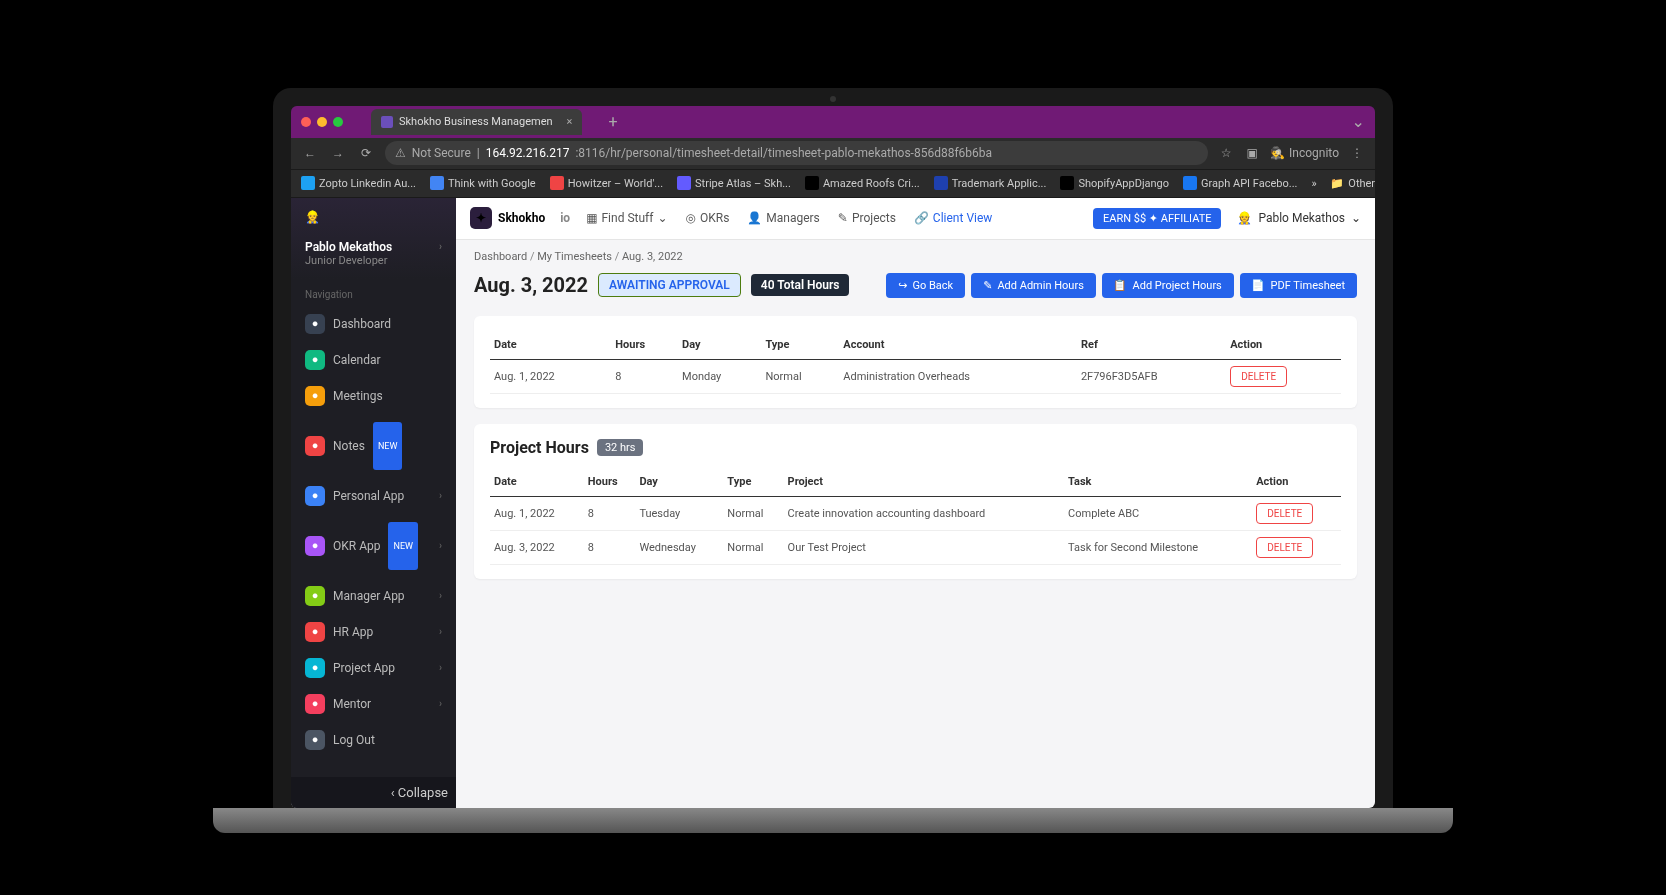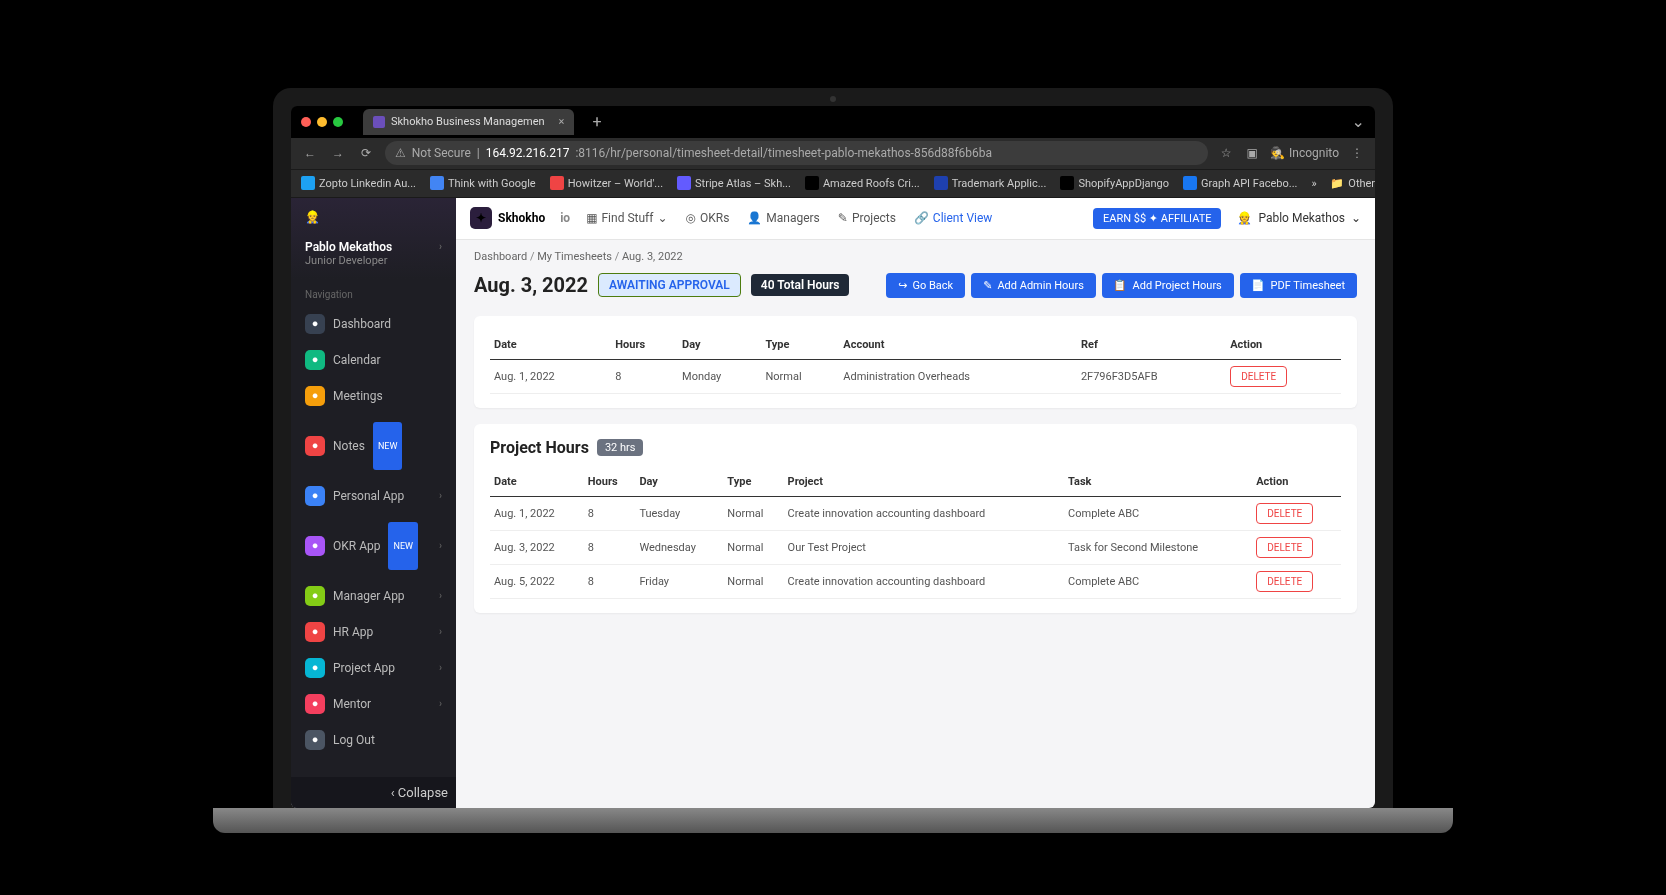--- a/index.html
+++ b/index.html
@@ -1,21 +1,21 @@
 <!DOCTYPE html>
 <html><head>
 <meta charset="utf-8">
 <style>
 *{box-sizing:border-box;margin:0;padding:0;font-family:-apple-system,BlinkMacSystemFont,"Segoe UI",Roboto,sans-serif}
 body{background:#000;width:1666px;height:895px;display:flex;align-items:center;justify-content:center}
 .laptop{width:1120px;height:720px;background:#1a1a1a;border-radius:18px 18px 0 0;padding:18px 18px 0;position:relative;box-shadow:0 30px 60px rgba(0,0,0,.5)}
 .laptop::after{content:"";position:absolute;bottom:-25px;left:-60px;right:-60px;height:25px;background:linear-gradient(#888,#555);border-radius:0 0 12px 12px}
 .camera{position:absolute;top:8px;left:50%;transform:translateX(-50%);width:6px;height:6px;background:#333;border-radius:50%}
 .screen{width:100%;height:100%;background:#2b2b2b;border-radius:6px;overflow:hidden;display:flex;flex-direction:column}
-.tabbar{height:32px;background:#000000;display:flex;align-items:center;padding:0 10px;gap:10px}
+.tabbar{height:32px;background:#701a75;display:flex;align-items:center;padding:0 10px;gap:18px}
 .dots{display:flex;gap:6px;margin-right:10px}
 .dot{width:10px;height:10px;border-radius:50%}
 .r{background:#ff5f57}.y{background:#febc2e}.g{background:#28c840}
 .tab{background:#3c3c3c;height:26px;display:flex;align-items:center;padding:0 10px;border-radius:6px 6px 0 0;color:#ddd;font-size:11px;gap:6px}
 .tab-icon{width:12px;height:12px;background:#6b4fbb;border-radius:2px}
 .tab-close{color:#aaa;margin-left:8px}
 .plus{color:#aaa;margin-left:8px;font-size:16px}
 .chevD{color:#aaa;margin-left:auto}
 .addrbar{height:32px;background:#2b2b2b;display:flex;align-items:center;padding:0 10px;gap:10px;color:#aaa;font-size:12px;border-bottom:1px solid #1a1a1a}
 .navbtn{width:18px;text-align:center;cursor:pointer}
@@ -340,29 +340,20 @@
                 </tr>
                 <tr>
                   <td>Aug. 3, 2022</td>
                   <td>8</td>
                   <td>Wednesday</td>
                   <td>Normal</td>
                   <td>Our Test Project</td>
                   <td>Task for Second Milestone</td>
                   <td><span class="del">DELETE</span></td>
                 </tr>
-                <tr>
-                  <td>Aug. 5, 2022</td>
-                  <td>8</td>
-                  <td>Friday</td>
-                  <td>Normal</td>
-                  <td>Create innovation accounting dashboard</td>
-                  <td>Complete ABC</td>
-                  <td><span class="del">DELETE</span></td>
-                </tr>
               </tbody>
      </table>
     </div>
 
    </div>
   </div>
 
  </div>
 </div>
 

